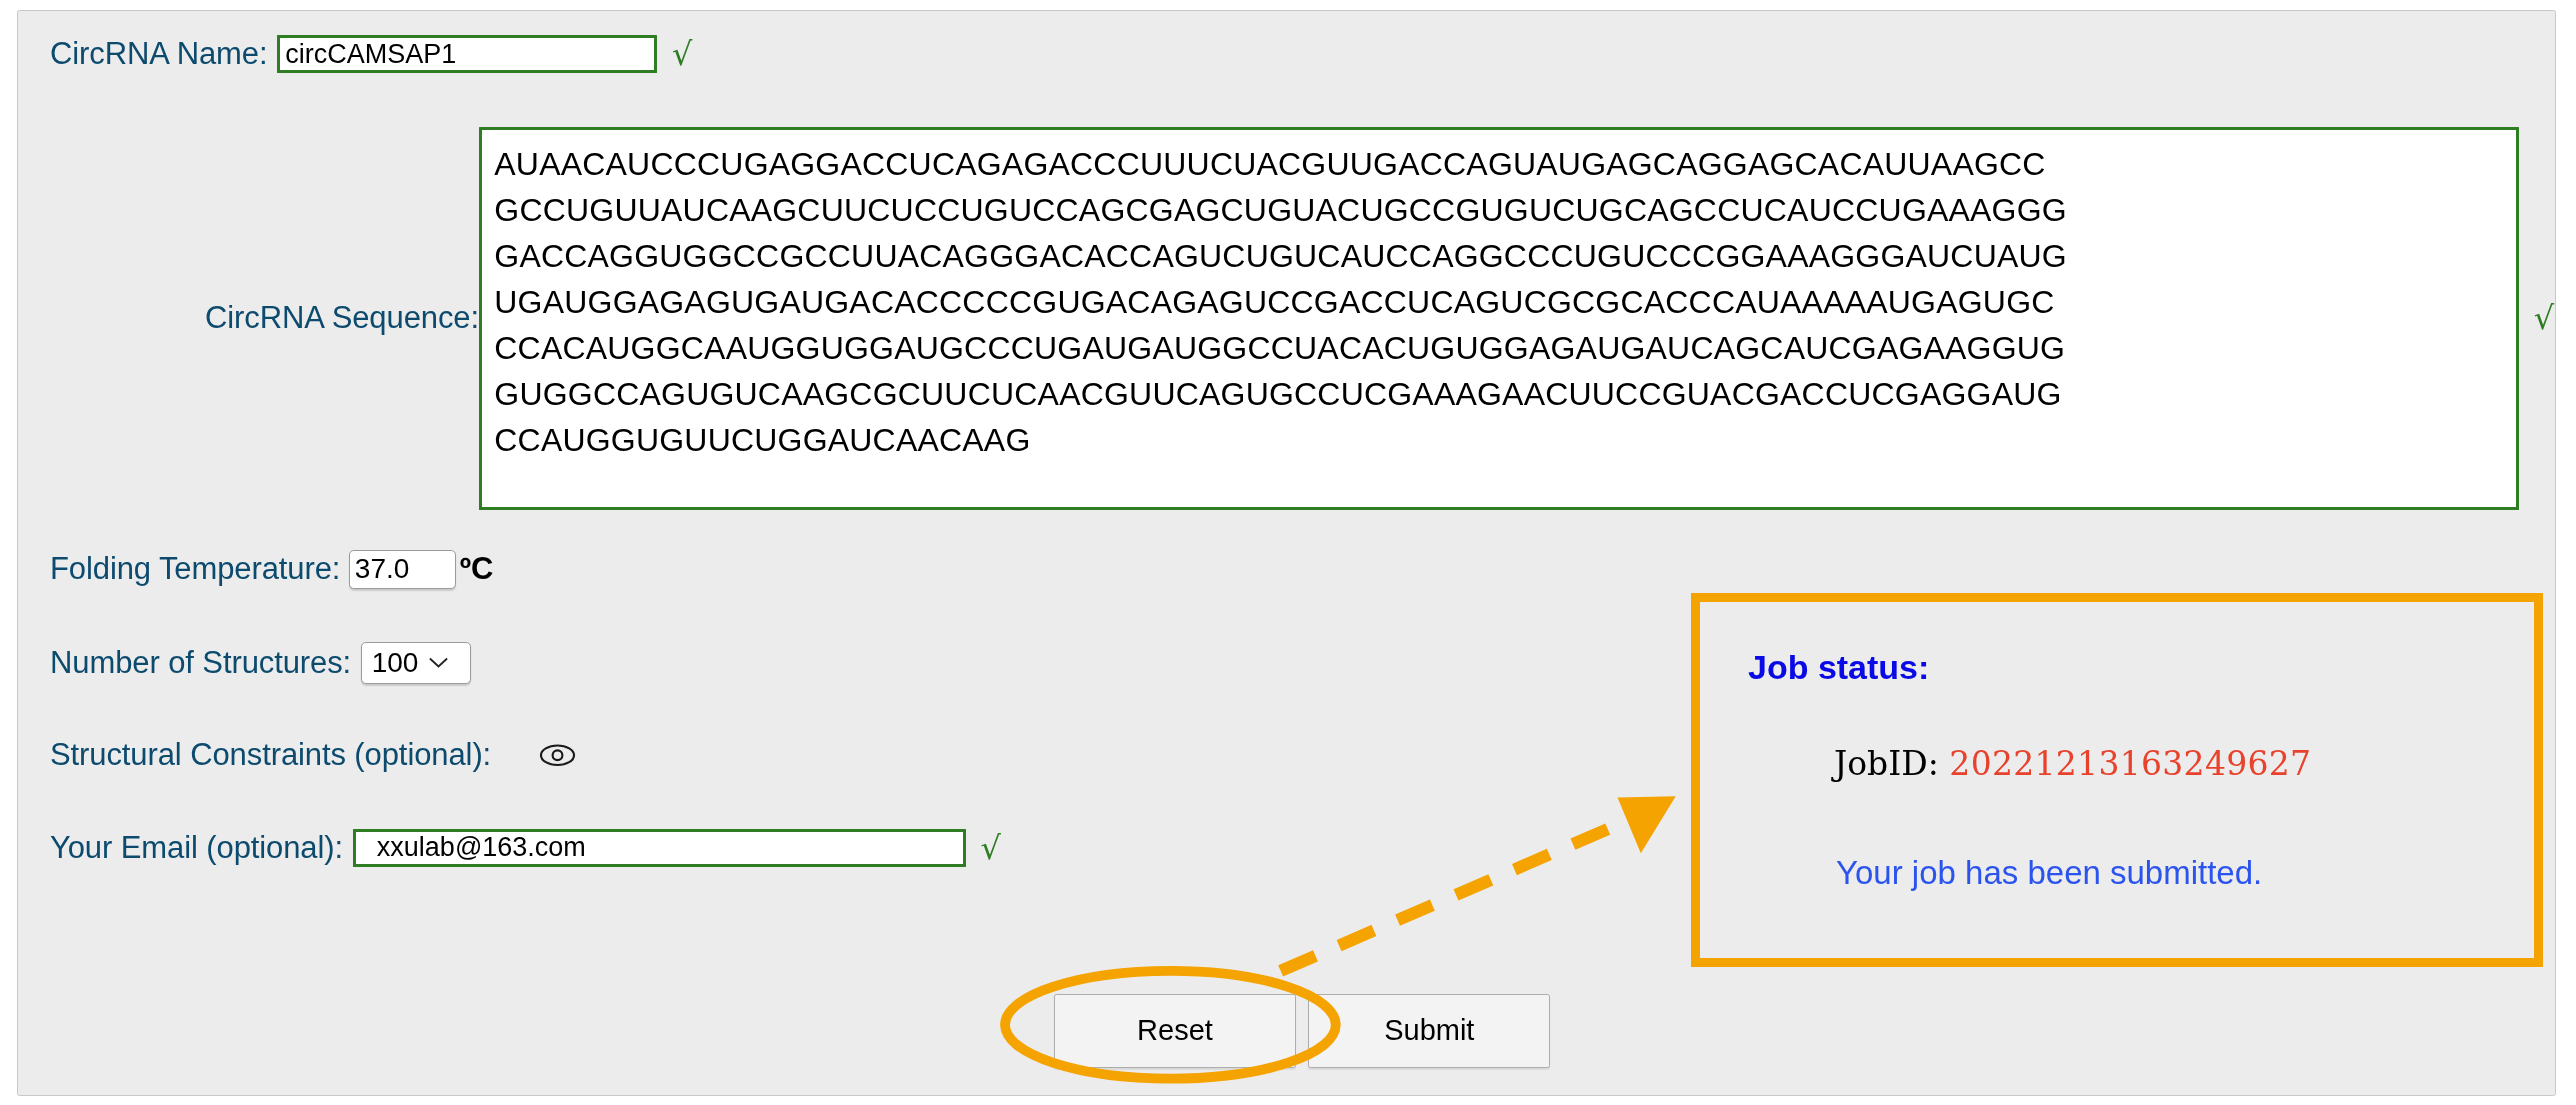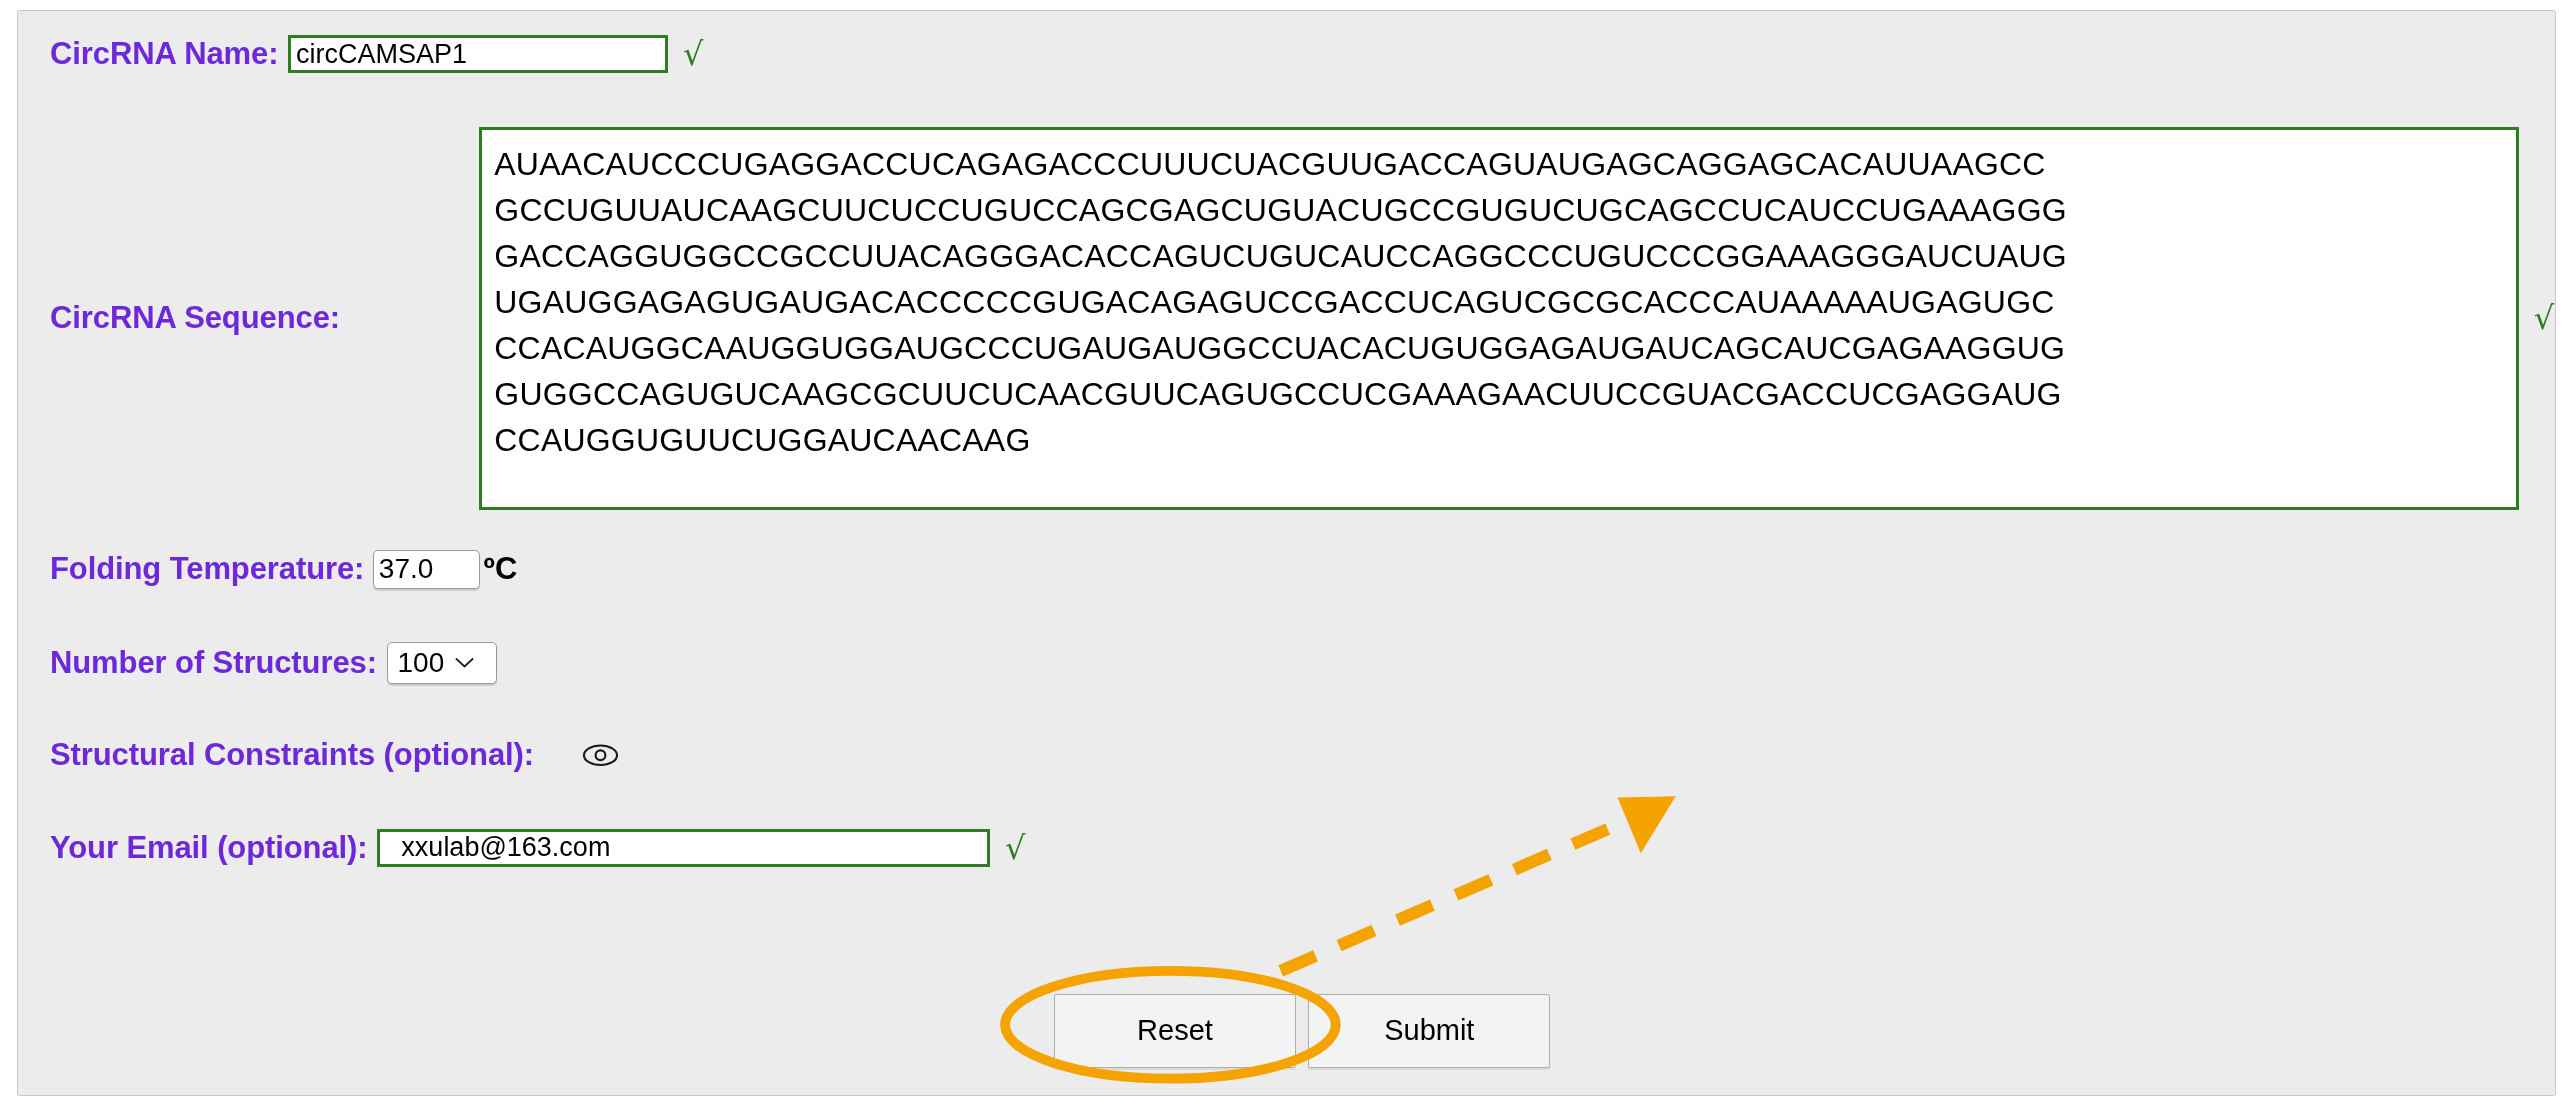--- a/index.html
+++ b/index.html
@@ -28,25 +28,26 @@
     box-sizing: border-box;
   }
 
   .row {
     position: absolute;
     display: flex;
     align-items: center;
   }
 
   .field-label {
-    font-weight: bold;
+    font-weight: normal;
     font-size: 31px;
-    color: #6d28d9;
+    color: #0c4a6e;
     white-space: nowrap;
     letter-spacing: -0.1px;
+    text-align: right;
   }
 
   
   #row-name { left: 32px; top: 24.5px; }
 
   #name-input {
     width: 380px;
     height: 38px;
     margin-left: 9.8px;
     border: 3.7px solid #2e7d23;
@@ -305,20 +306,28 @@
     <span class="field-label">Your Email (optional):</span>
     <input id="email-input" type="text" value="xxulab@163.com" style="">
     <span class="check-mark">√</span>
   </div>
 
   <div id="button-row">
     <button class="form-button">Reset</button>
     <button class="form-button">Submit</button>
   </div>
 
+  <div id="job-status-box">
+    <div id="job-status-title">Job status:</div>
+    <div id="jobid-line">
+      <span id="jobid-label">JobID:</span>
+      <span id="jobid-value">20221213163249627</span>
+    </div>
+    <div id="job-submitted-msg">Your job has been submitted.</div>
+  </div>
 
 </div>
 
 <svg id="annotation-layer" viewBox="0 0 4204 1804" xmlns="http://www.w3.org/2000/svg">
   <ellipse cx="1910" cy="1673" rx="270" ry="88" fill="none" stroke="#f5a300" stroke-width="16"></ellipse>
   <line x1="2090" y1="1585" x2="2690" y2="1325" stroke="#f5a300" stroke-width="20" stroke-dasharray="62 42" stroke-linecap="butt"></line>
   <polygon points="2735,1300 2640,1302 2678,1393" fill="#f5a300"></polygon>
 </svg>
 
 

